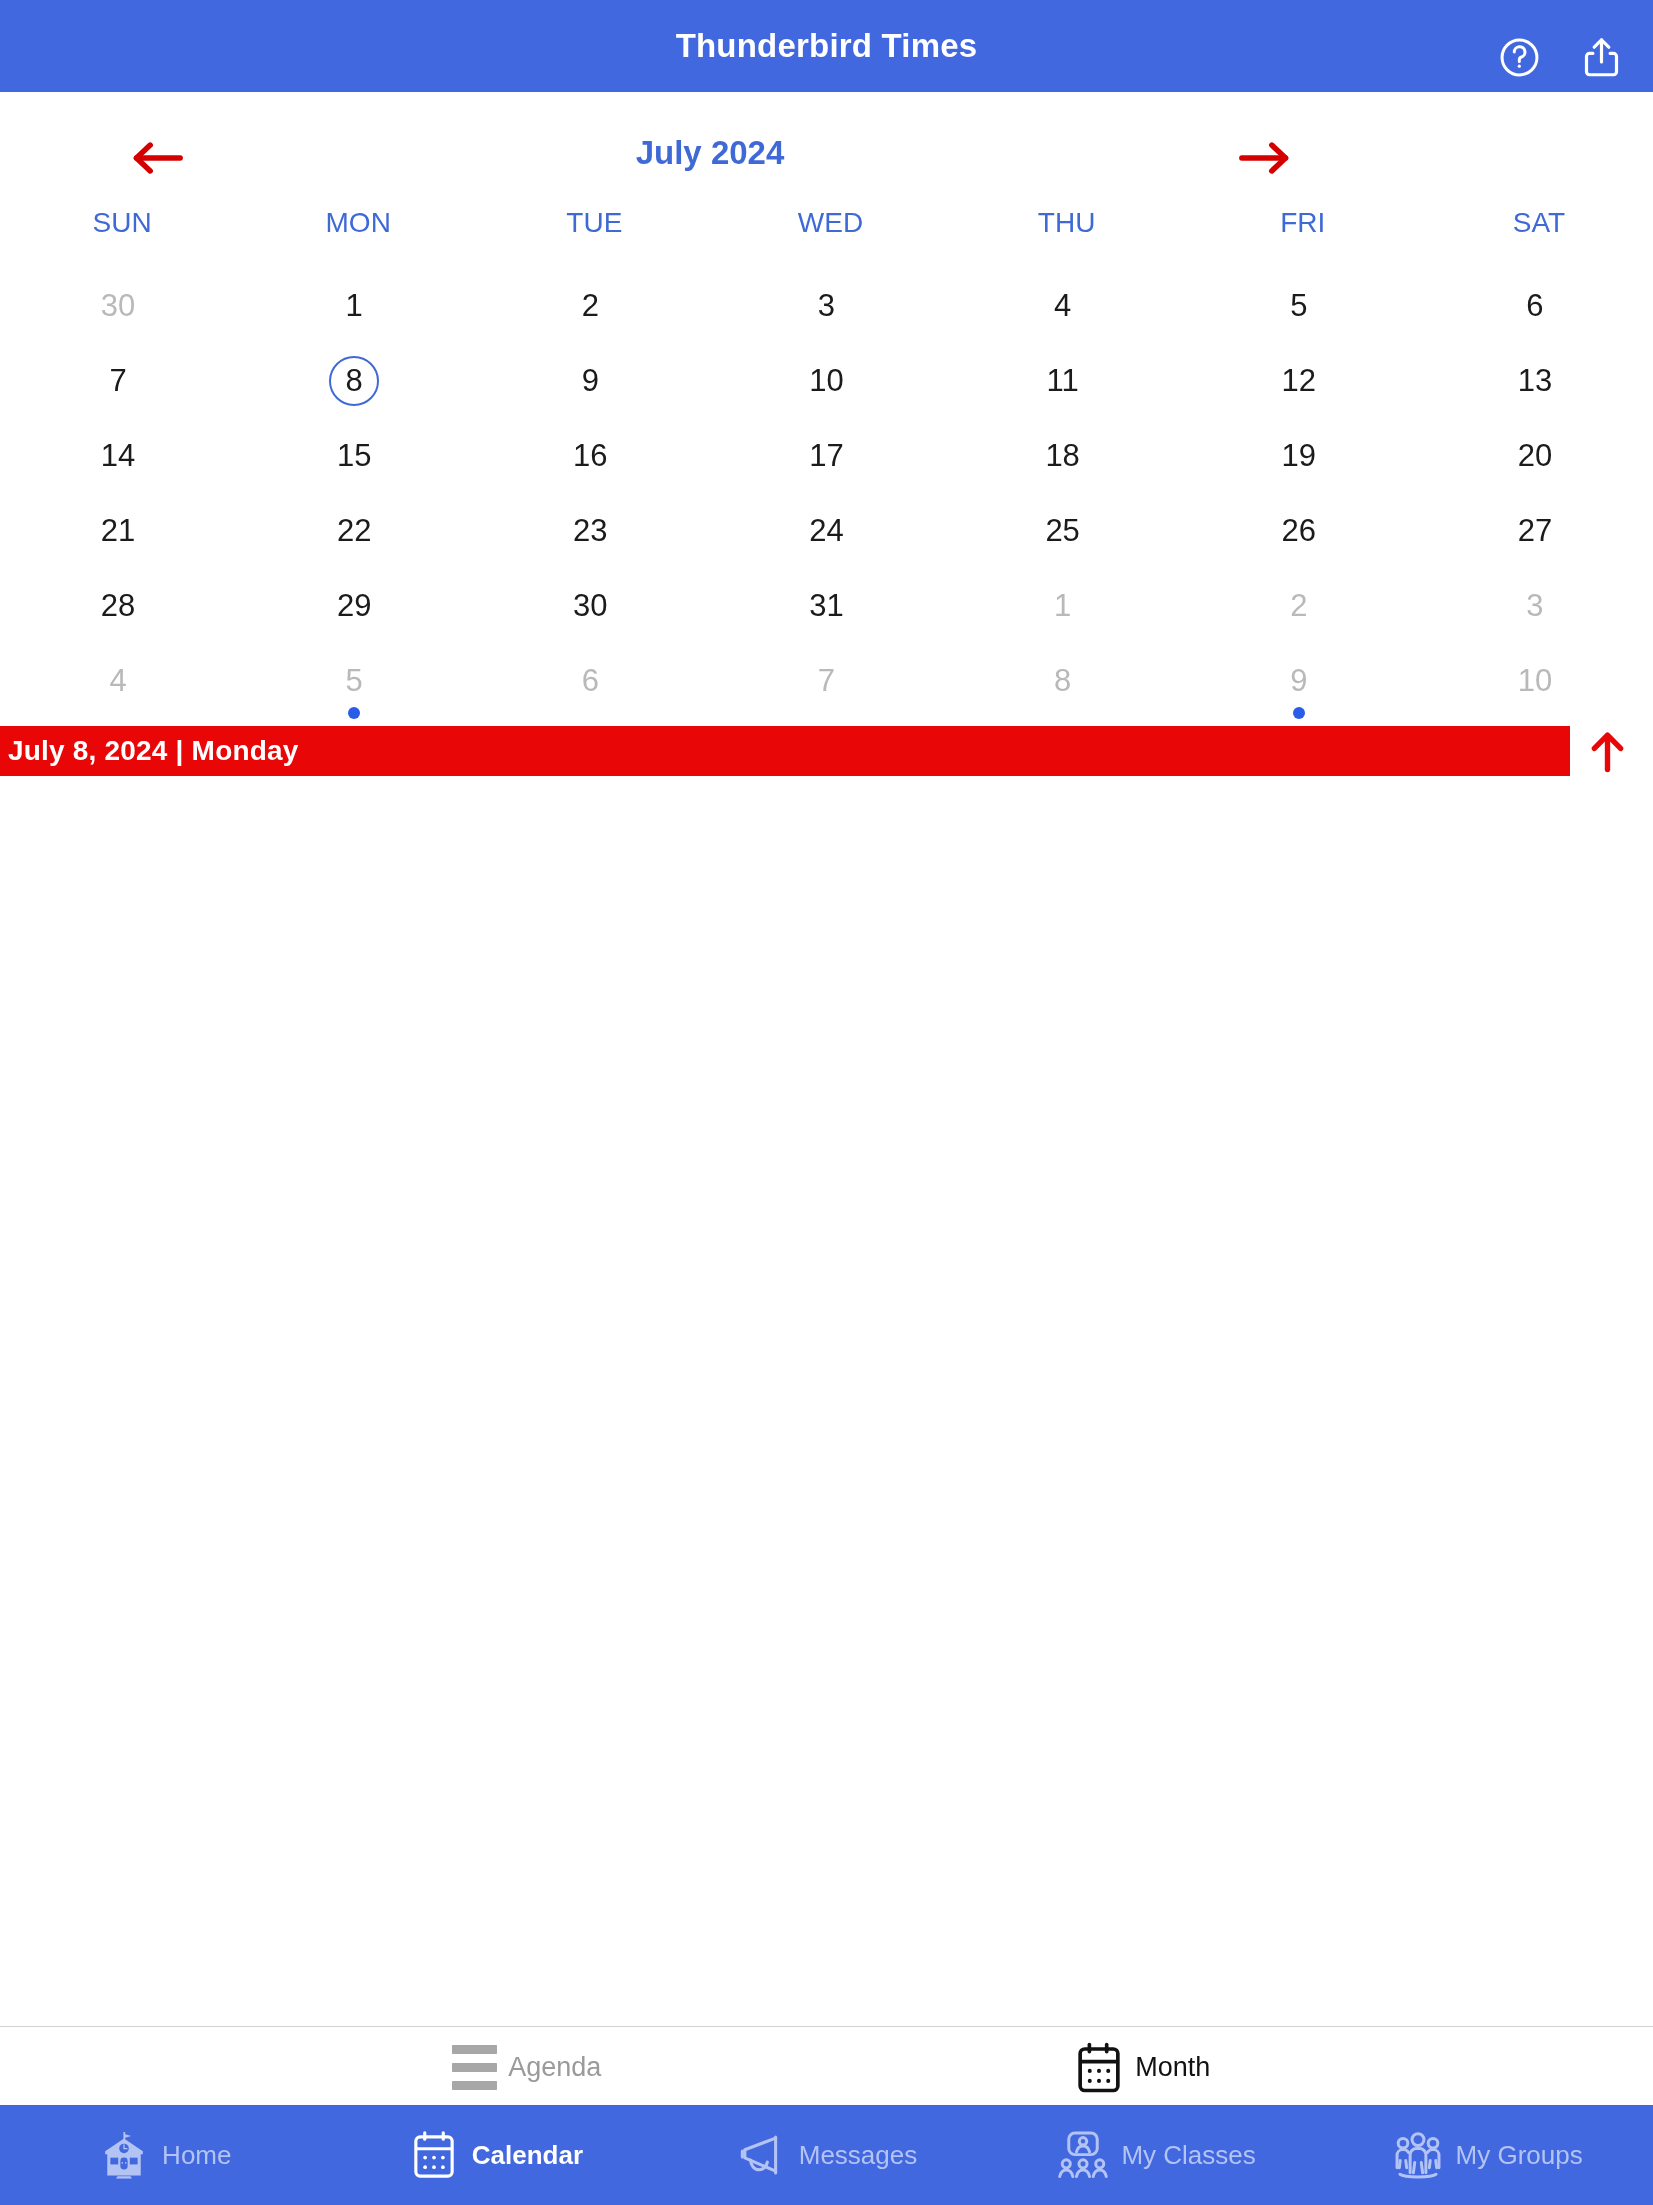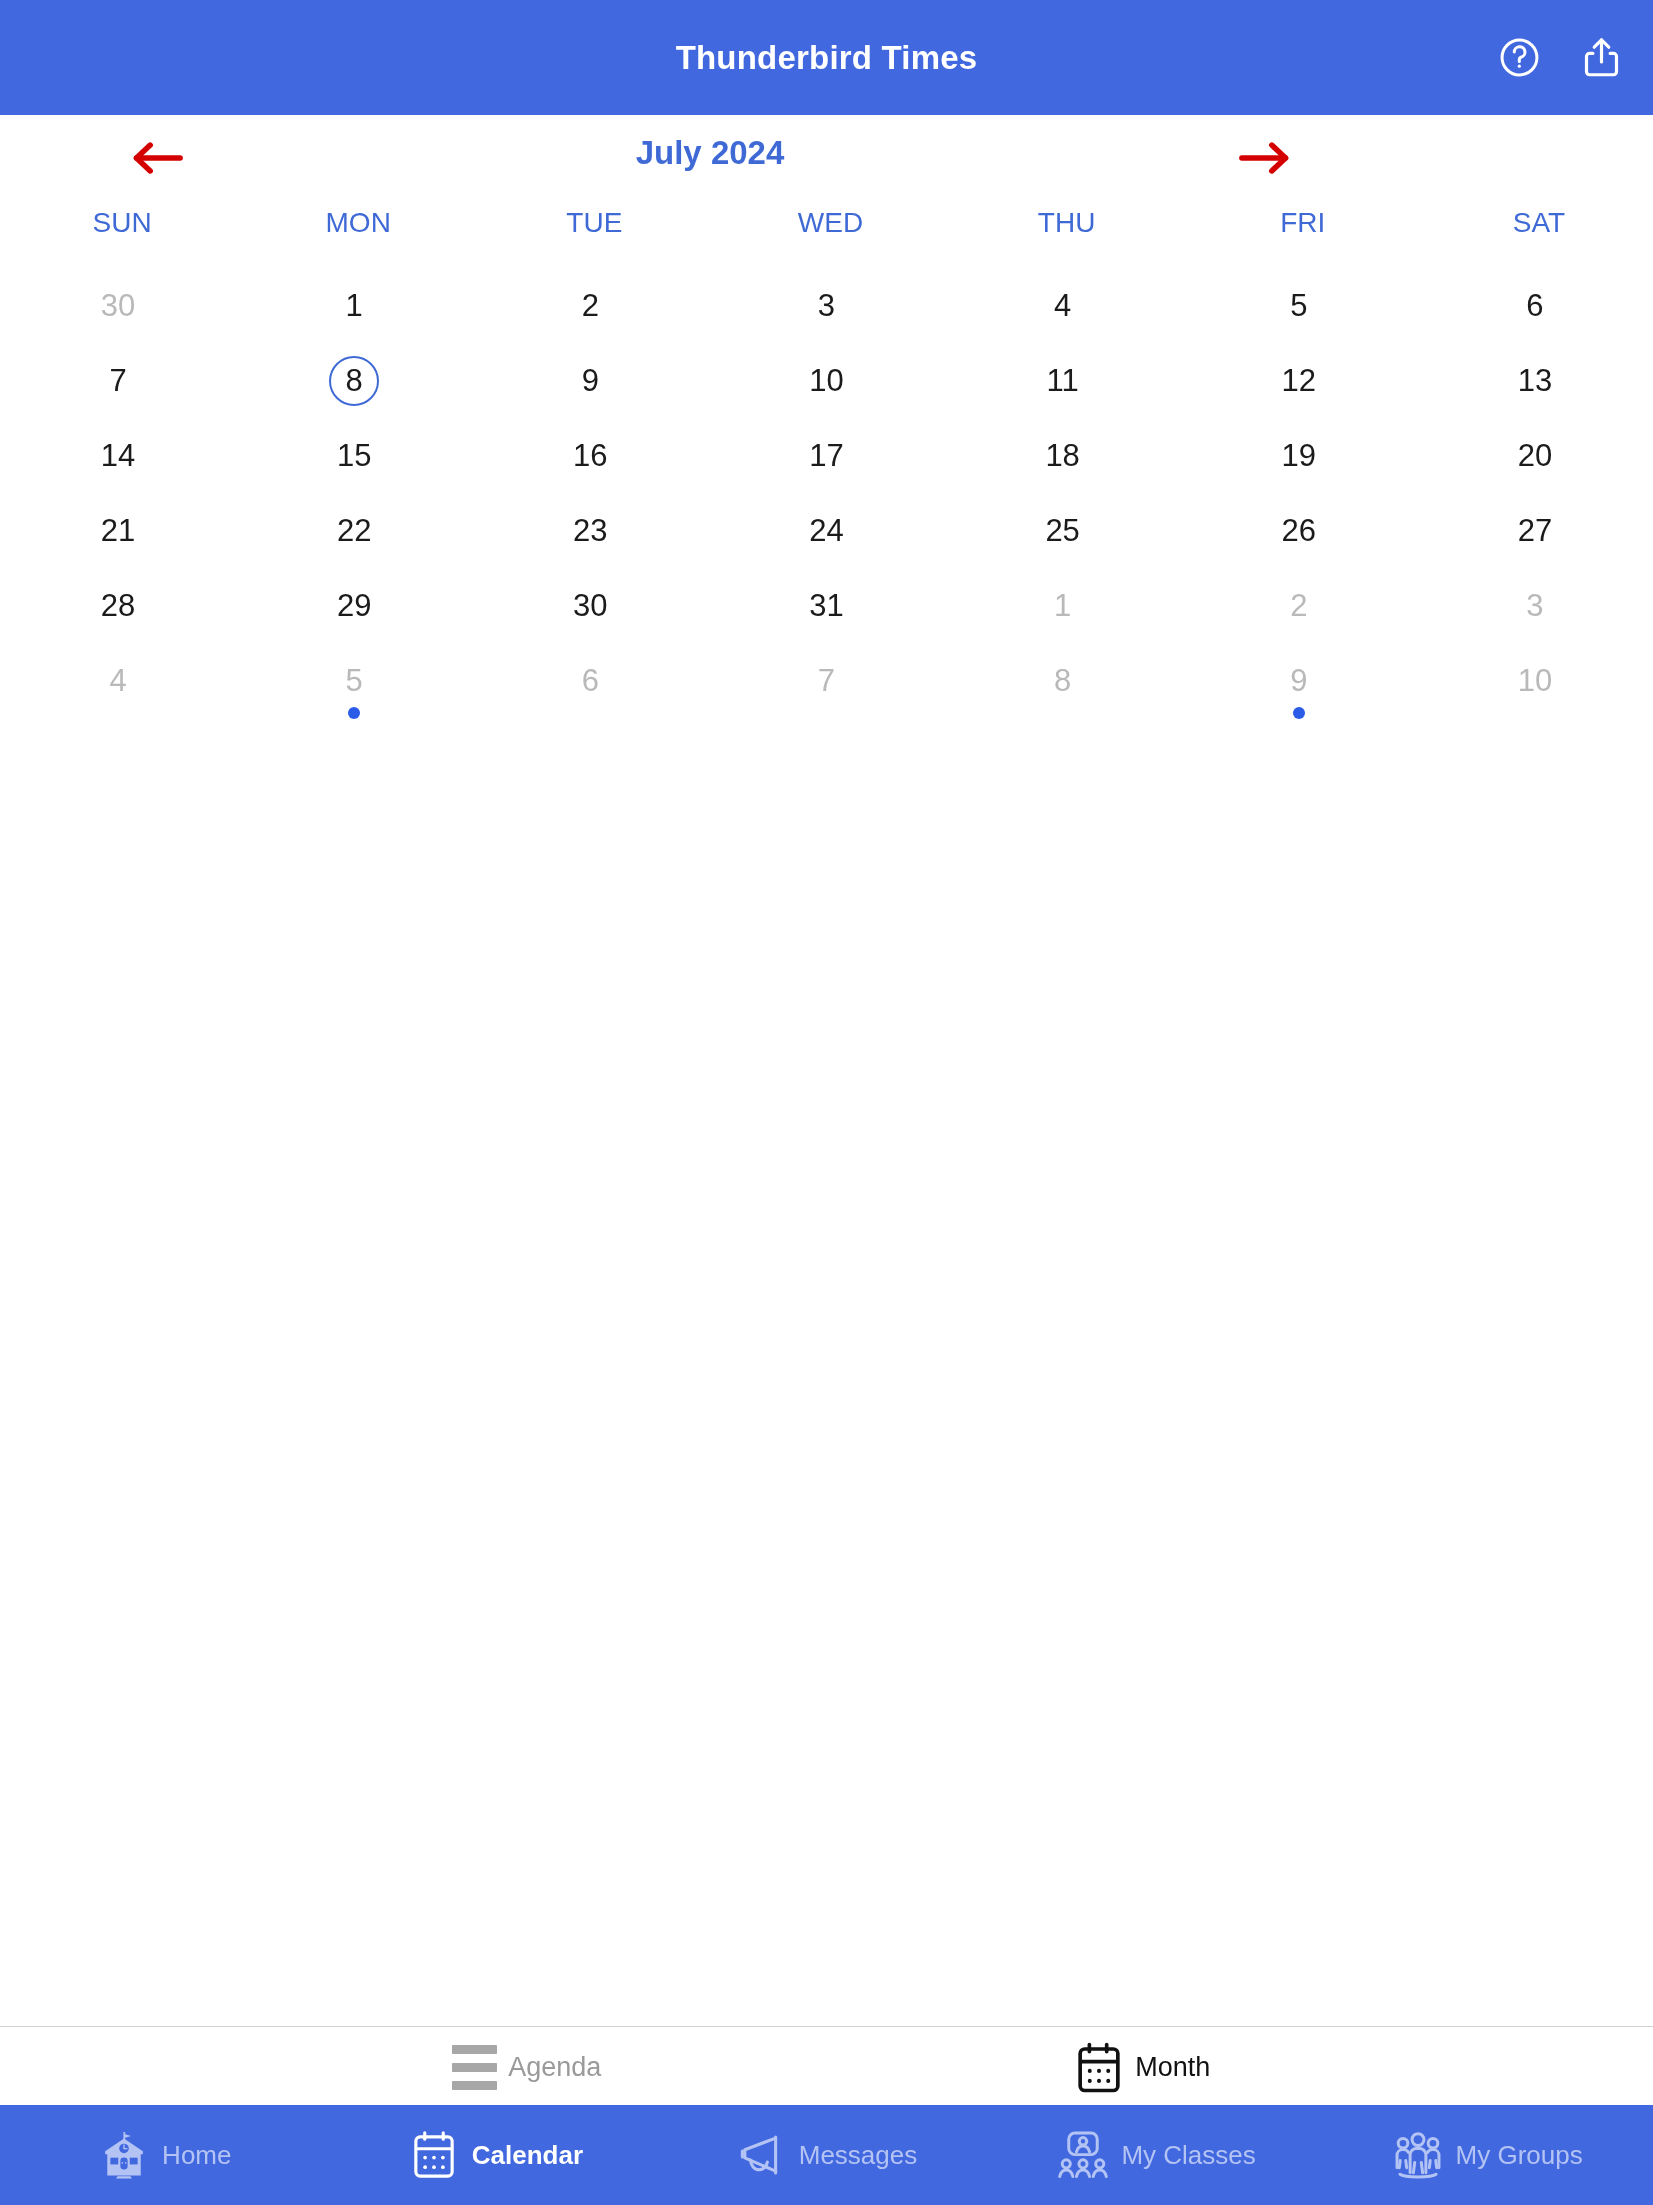--- a/index.html
+++ b/index.html
@@ -6,21 +6,21 @@
   html,body {
     width:1653px; height:2205px;
     background:#ffffff;
     font-family:"Liberation Sans", sans-serif;
     overflow:hidden;
   }
   #app { position:relative; width:1653px; height:2205px; background:#fff; }
 
   
   .appbar {
-    position:absolute; left:0; top:0; width:1653px; height:115px;
+    position:absolute; left:0; top:0; width:1653px; height:92px;
     background:#4268e0;
     display:flex; align-items:center; justify-content:center;
   }
   .appbar-title {
     color:#ffffff; font-size:33px; font-weight:bold; letter-spacing:0.2px;
   }
   .appbar-actions {
     position:absolute; right:29px; top:0; height:115px;
     display:flex; align-items:center; gap:37px;
   }
@@ -300,20 +300,31 @@
       </div>
       <div class="cell muted">
         <div class="daynum">9</div>
         <div class="dot"></div>
       </div>
       <div class="cell muted">
         <div class="daynum">10</div>
       </div>
     </div>
 
+  <div class="day-bar-row">
+    <div class="day-bar">
+      <span class="day-bar-text">July 8, 2024 | Monday</span>
+    </div>
+    <div class="collapse-btn">
+      <svg width="37" height="44" viewBox="0 0 22 26" fill="none" stroke="#e80606" stroke-width="3.2" stroke-linecap="round" stroke-linejoin="round">
+        <path d="M11 24 V4"></path>
+          <path d="M3.2 11.5 L11 3.6 L18.8 11.5"></path>
+      </svg>
+    </div>
+  </div>
 
   <div class="content-area"></div>
 
   <div class="view-switcher">
     <div class="view-tab view-tab-agenda inactive">
       <span class="hamburger">
         <span></span>
           <span></span>
           <span></span>
       </span>

